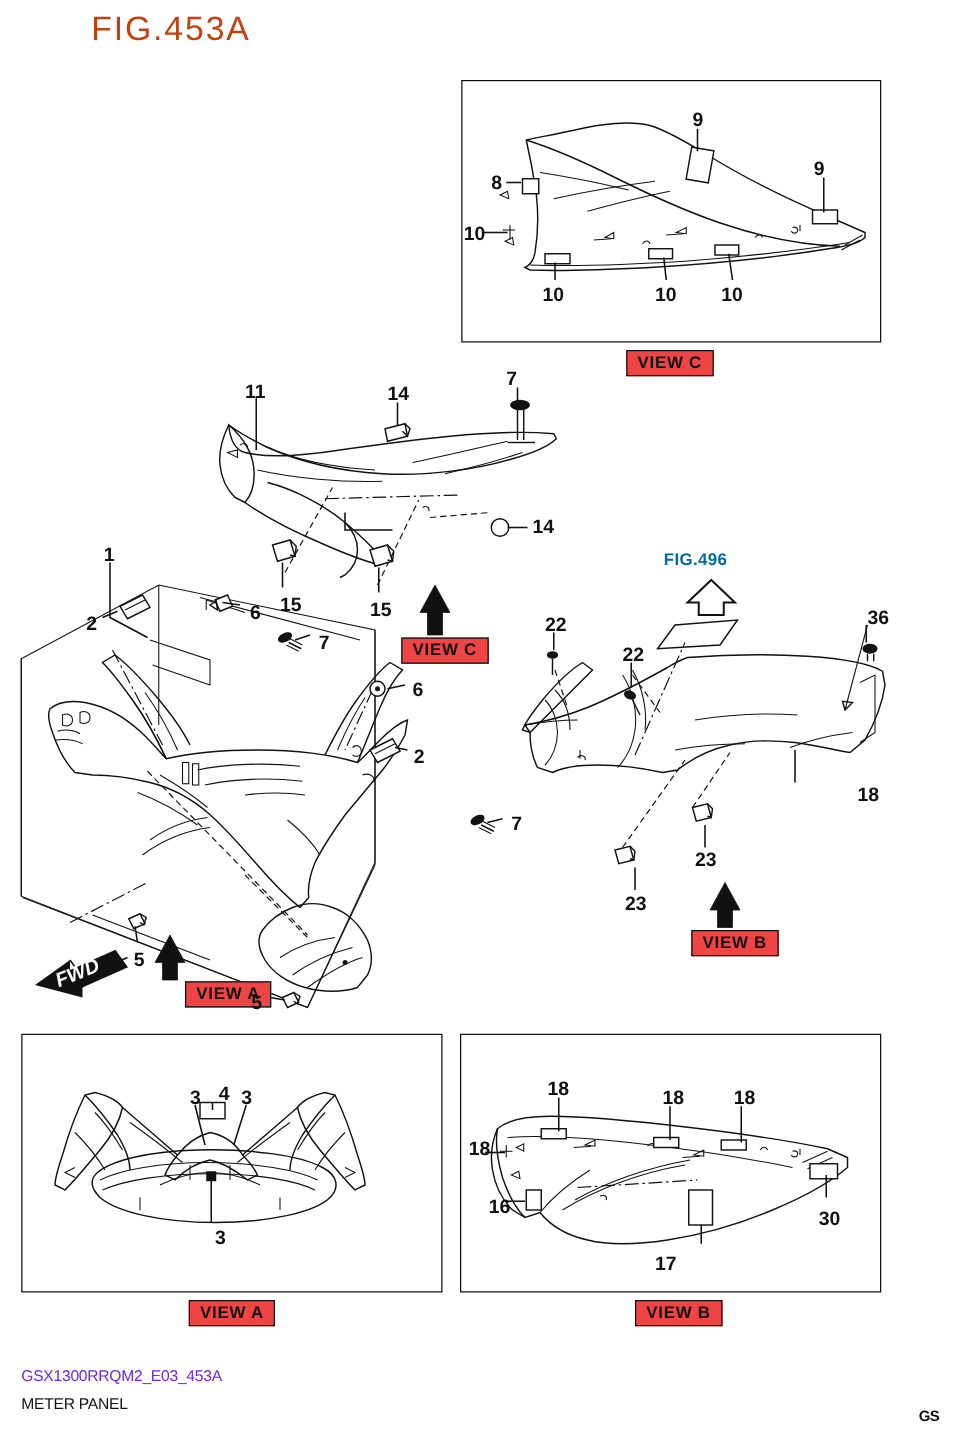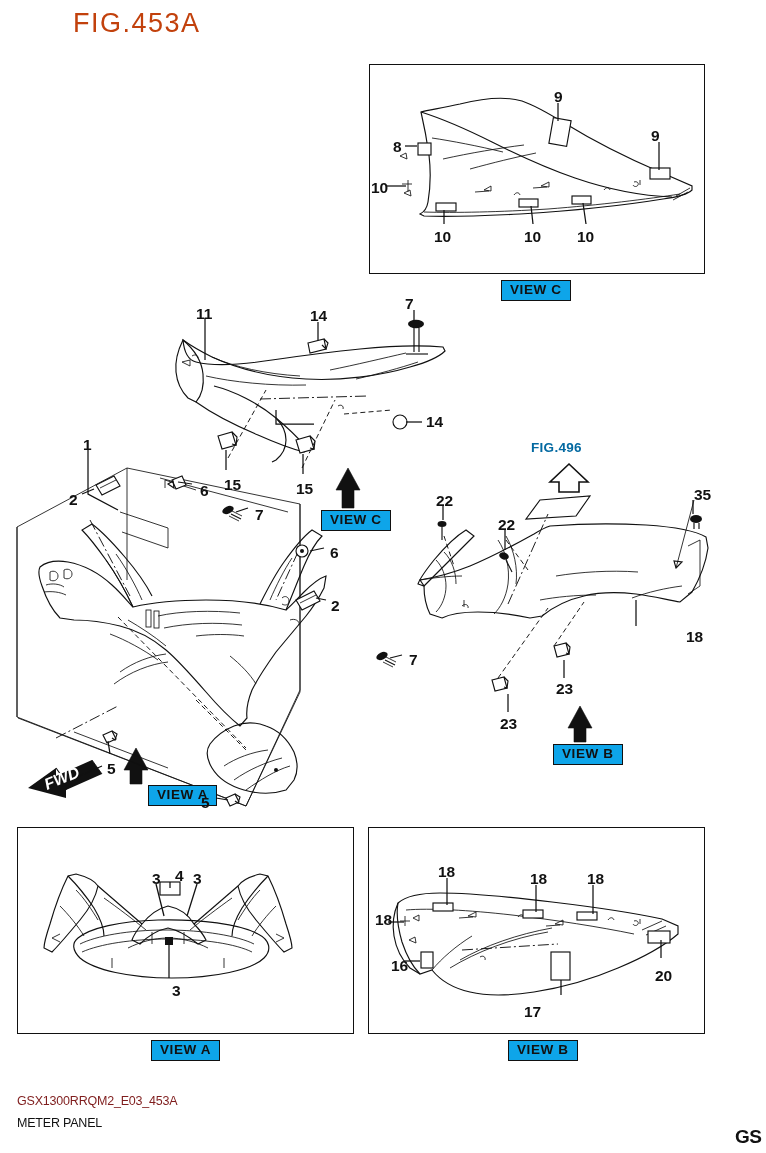--- a/index.html
+++ b/index.html
@@ -28,49 +28,49 @@
     font-weight: 400;
     color: #c2410c;
     margin-left: 41px;
   }
 
   
   #footer-code {
     left: 17px; top: 1094px;
     font-size: 12.5px;
     letter-spacing: -0.2px;
-    color: #7f1d1d;
+    color: #6d28d9;
   }
   #footer-name {
     left: 17px; top: 1116px;
     font-size: 12.5px;
     letter-spacing: -0.2px;
     color: #111;
   }
   #brand-mark {
     left: 735px; top: 1126px;
-    font-size: 19px;
+    font-size: 12px;
     font-weight: bold;
     letter-spacing: -0.5px;
     color: #111;
   }
 
   
   .view-panel {
     border: 1.6px solid #111;
     background: #fff;
   }
   #panel-view-c { left: 369px; top: 64px;  width: 336px; height: 210px; }
   #panel-view-a { left: 17px;  top: 827px; width: 337px; height: 207px; }
   #panel-view-b { left: 368px; top: 827px; width: 337px; height: 207px; }
 
   
   .view-caption {
     border: 1.7px solid #111;
-    background: #0ea5e9;
+    background: #ef4444;
     font-size: 13.5px;
     font-weight: bold;
     letter-spacing: 0.6px;
     text-align: center;
     padding: 2px 8px 3px 8px;
     line-height: 14px;
     color: #111;
     white-space: nowrap;
   }
   #caption-c-top { left: 501px; top: 280px; }
@@ -629,21 +629,21 @@
       <div class="abs callout" style="left: 330px; top: 545px;">6</div>
       <div class="abs callout" style="left: 255px; top: 507px;">7</div>
       <div class="abs callout" style="left: 409px; top: 652px;">7</div>
       <div class="abs callout" style="left: 196px; top: 306px;">11</div>
       <div class="abs callout" style="left: 405px; top: 296px;">7</div>
       <div class="abs callout" style="left: 310px; top: 308px;">14</div>
       <div class="abs callout" style="left: 426px; top: 414px;">14</div>
       <div class="abs callout" style="left: 224px; top: 477px;">15</div>
       <div class="abs callout" style="left: 296px; top: 481px;">15</div>
       <div class="abs callout" style="left: 686px; top: 629px;">18</div>
-      <div class="abs callout" style="left: 694px; top: 487px;">35</div>
+      <div class="abs callout" style="left: 694px; top: 487px;">36</div>
       <div class="abs callout" style="left: 436px; top: 493px;">22</div>
       <div class="abs callout" style="left: 498px; top: 517px;">22</div>
       <div class="abs callout" style="left: 500px; top: 716px;">23</div>
       <div class="abs callout" style="left: 556px; top: 681px;">23</div>
       <div class="abs callout" style="left: 393px; top: 139px;">8</div>
       <div class="abs callout" style="left: 554px; top: 89px;">9</div>
       <div class="abs callout" style="left: 371px; top: 180px;">10</div>
       <div class="abs callout" style="left: 434px; top: 229px;">10</div>
       <div class="abs callout" style="left: 524px; top: 229px;">10</div>
       <div class="abs callout" style="left: 577px; top: 229px;">10</div>
@@ -651,20 +651,20 @@
       <div class="abs callout" style="left: 152px; top: 871px;">3</div>
       <div class="abs callout" style="left: 193px; top: 871px;">3</div>
       <div class="abs callout" style="left: 172px; top: 983px;">3</div>
       <div class="abs callout" style="left: 175px; top: 868px;">4</div>
       <div class="abs callout" style="left: 391px; top: 958px;">16</div>
       <div class="abs callout" style="left: 524px; top: 1004px;">17</div>
       <div class="abs callout" style="left: 375px; top: 912px;">18</div>
       <div class="abs callout" style="left: 438px; top: 864px;">18</div>
       <div class="abs callout" style="left: 530px; top: 871px;">18</div>
       <div class="abs callout" style="left: 587px; top: 871px;">18</div>
-      <div class="abs callout" style="left: 655px; top: 968px;">20</div>
+      <div class="abs callout" style="left: 655px; top: 968px;">30</div>
     </div>
 
   <div class="abs" id="footer-code">GSX1300RRQM2_E03_453A</div>
   <div class="abs" id="footer-name">METER PANEL</div>
   <div class="abs" id="brand-mark">GS</div>
 
 </div>
 
 </body></html>

